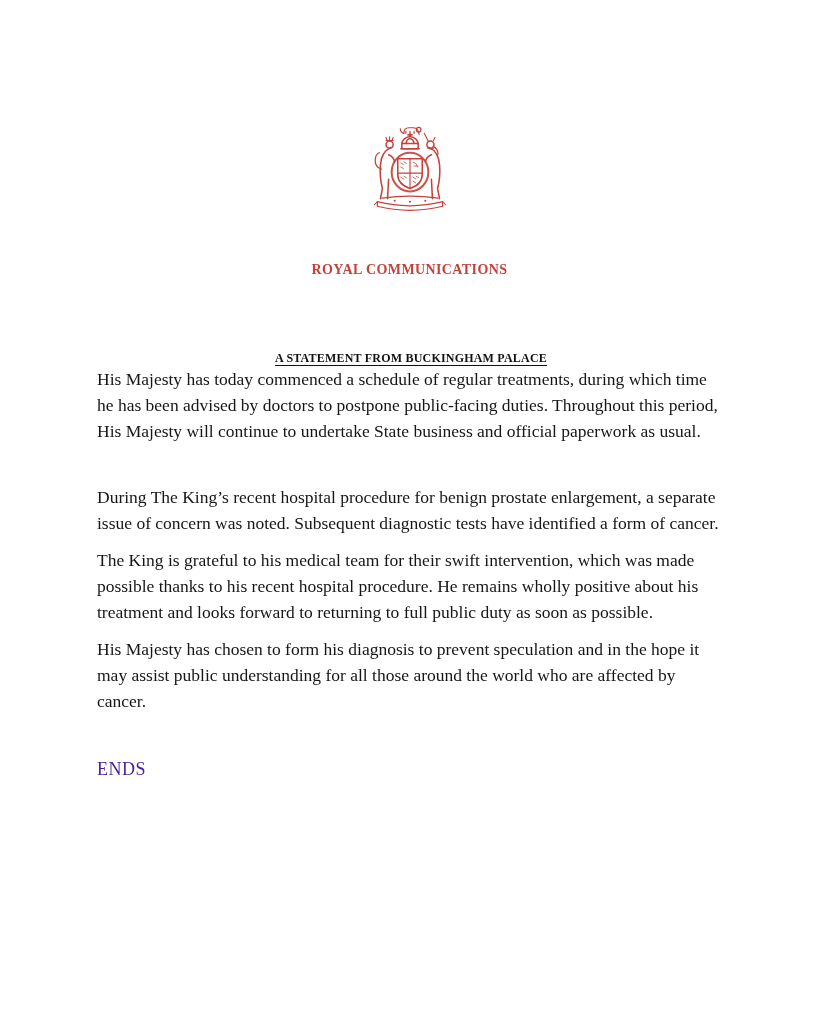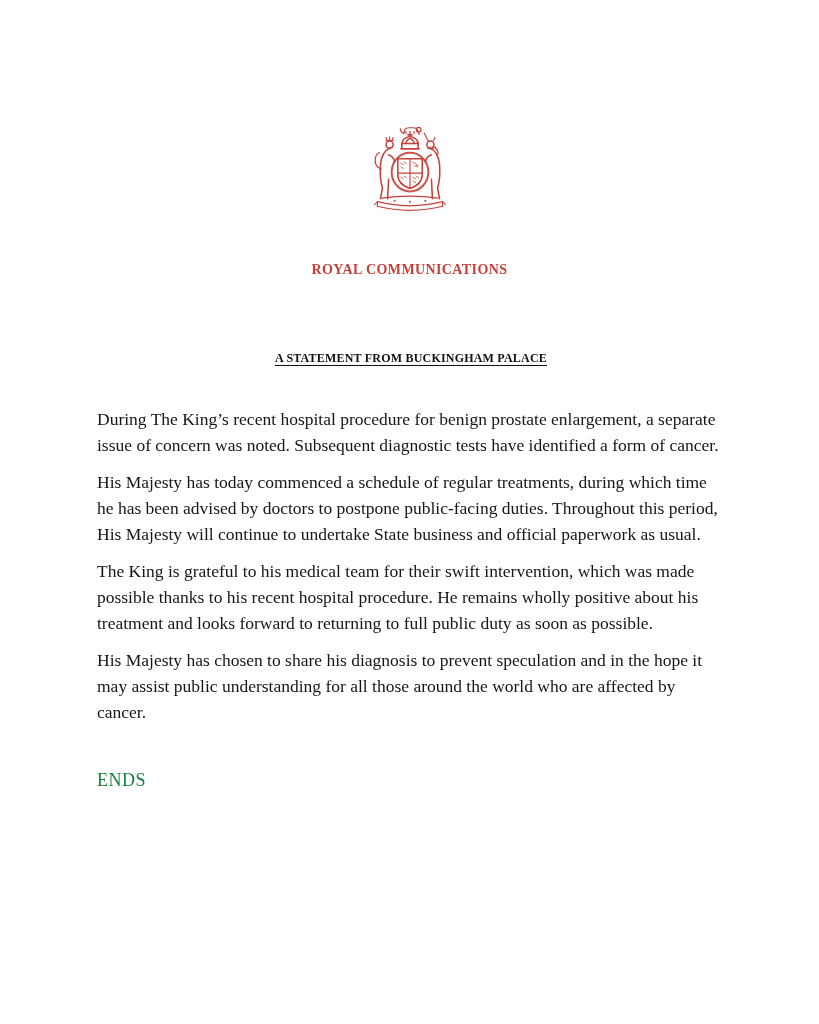--- a/index.html
+++ b/index.html
@@ -45,21 +45,21 @@
     font-size: 17.5px;
     line-height: 26px;
     text-align: left;
     color: #161616;
   }
   p.body-par.first { margin-top: 40px; }
   p.ends {
     margin: 45px 0 0 0;
     font-size: 18px;
     letter-spacing: 0.5px;
-    color: #15803d;
+    color: #4c1d95;
   }
 </style>
 </head>
 <body>
 
 <div class="page">
   <header>
     <div class="crest">
 
       <svg viewBox="0 0 200 190" aria-hidden="true">
@@ -114,19 +114,19 @@
             <circle cx="130" cy="162" r="2"></circle>
           </g>
         </g>
       </svg>
     </div>
     <div class="org">ROYAL COMMUNICATIONS</div>
   </header>
 
   <main>
     <h1 class="title">A STATEMENT FROM BUCKINGHAM PALACE</h1>
+    <p class="body-par">His Majesty has today commenced a schedule of regular treatments, during which time he has been advised by doctors to postpone public-facing duties. Throughout this period, His Majesty will continue to undertake State business and official paperwork as usual.</p>
     <p class="body-par first">During The King’s recent hospital procedure for benign prostate enlargement, a separate issue of concern was noted. Subsequent diagnostic tests have identified a form of cancer.</p>
-    <p class="body-par">His Majesty has today commenced a schedule of regular treatments, during which time he has been advised by doctors to postpone public-facing duties. Throughout this period, His Majesty will continue to undertake State business and official paperwork as usual.</p>
     <p class="body-par">The King is grateful to his medical team for their swift intervention, which was made possible thanks to his recent hospital procedure. He remains wholly positive about his treatment and looks forward to returning to full public duty as soon as possible.</p>
-    <p class="body-par">His Majesty has chosen to share his diagnosis to prevent speculation and in the hope it may assist public understanding for all those around the world who are affected by cancer.</p>
+    <p class="body-par">His Majesty has chosen to form his diagnosis to prevent speculation and in the hope it may assist public understanding for all those around the world who are affected by cancer.</p>
     <p class="ends">ENDS</p>
   </main>
 </div>
 
 </body></html>

